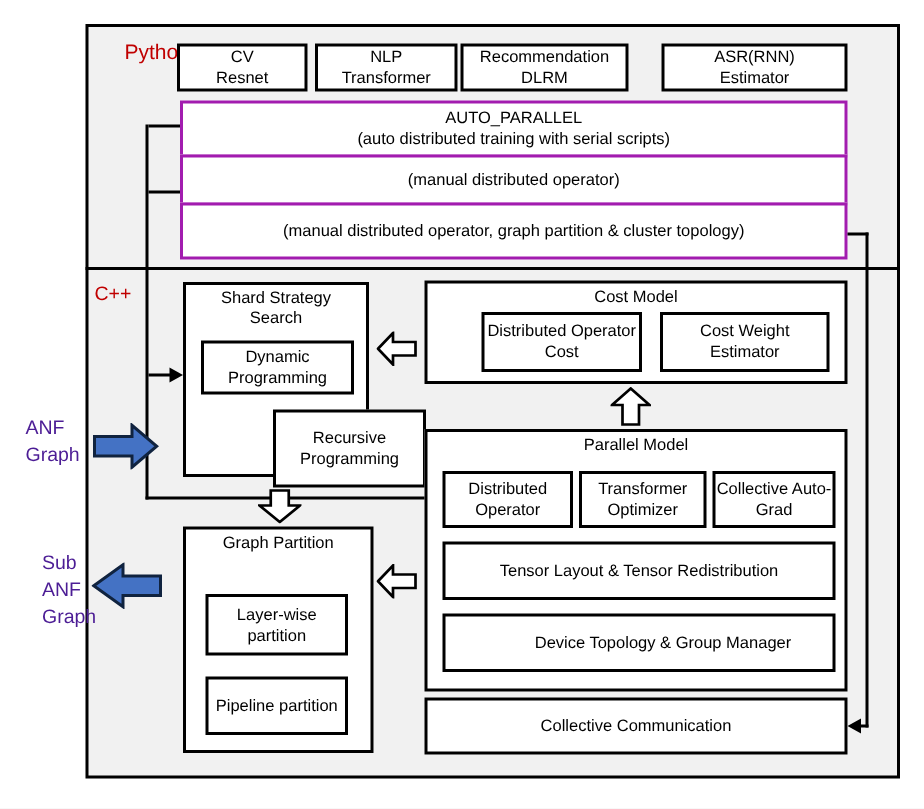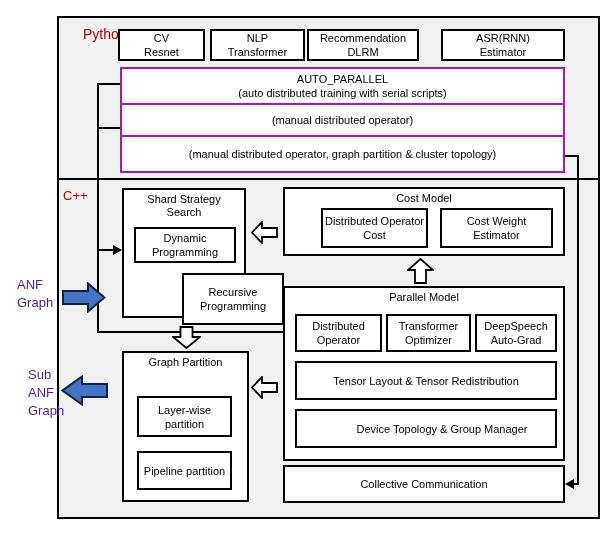--- a/index.html
+++ b/index.html
@@ -95,21 +95,21 @@
   <div class="box-title">Cost Model</div>
 </div>
 <div class="abs box" style="left:293px;top:208px;width:107px;height:40px;margin-left:28px;">Distributed Operator Cost</div>
 <div class="abs box" style="left:440px;top:208px;width:113px;height:40px;">Cost Weight Estimator</div>
 
 <div class="abs titled" style="left:283px;top:286px;width:282px;height:175px;">
   <div class="box-title">Parallel Model</div>
 </div>
 <div class="abs box" style="left:295px;top:314px;width:87px;height:38px;">Distributed Operator</div>
 <div class="abs box" style="left:386px;top:314px;width:85px;height:38px;">Transformer Optimizer</div>
-<div class="abs box" style="left:475px;top:314px;width:82px;height:38px;">DeepSpeech Auto-Grad</div>
+<div class="abs box" style="left:475px;top:314px;width:82px;height:38px;">Collective Auto-Grad</div>
 <div class="abs box" style="left:295px;top:361px;width:262px;height:39px;">Tensor Layout &amp; Tensor Redistribution</div>
 <div class="abs box" style="left:295px;top:409px;width:262px;height:39px;padding-left:32px;">Device Topology &amp; Group Manager</div>
 
 <div class="abs titled" style="left:122px;top:351px;width:127px;height:151px;">
   <div class="box-title">Graph Partition</div>
 </div>
 <div class="abs box" style="left:137px;top:396px;width:95px;height:41px;">Layer-wise partition</div>
 <div class="abs box" style="left:137px;top:451px;width:95px;height:39px;">Pipeline partition</div>
 
 <div class="abs box" style="left:283px;top:465px;width:282px;height:38px;">Collective Communication</div>

